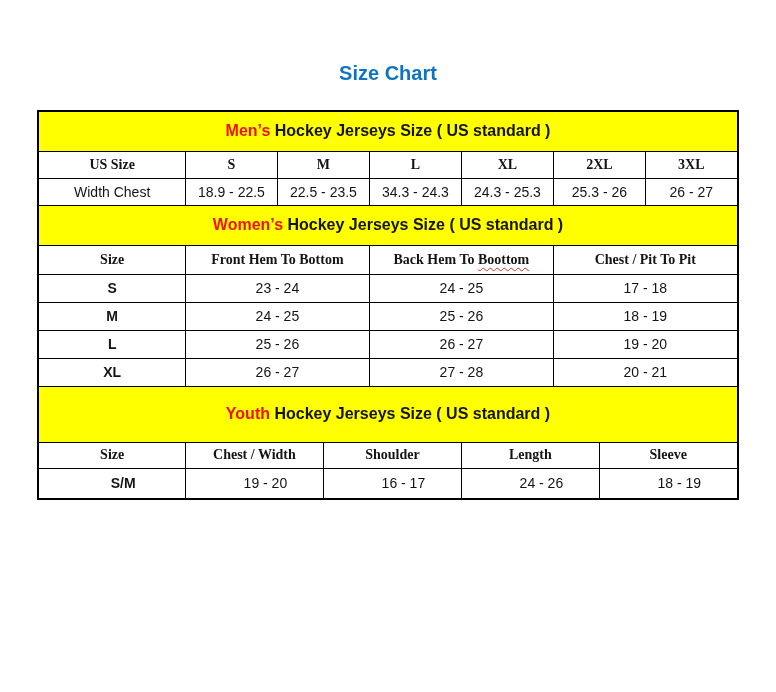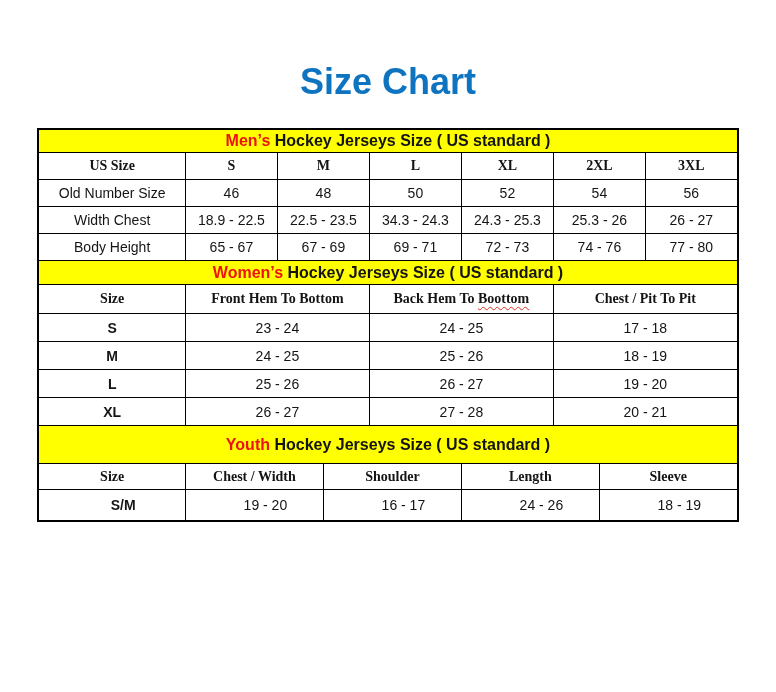--- a/index.html
+++ b/index.html
@@ -6,35 +6,35 @@
     --blue:#0e74c0; --red:#ee1111; --yellow:#ffff00; --line:#000000;
   }
   *{box-sizing:border-box;margin:0;padding:0;}
   html,body{background:#ffffff;}
   body{
     width:776px;height:692px;overflow:hidden;
     font-family:"Liberation Sans",sans-serif;color:#141414;
   }
   .page{padding-top:62px;}
   .title{
-    text-align:center;font-size:36px;font-weight:bold;color:var(--blue);
+    text-align:center;font-size:20px;font-weight:bold;color:var(--blue);
     letter-spacing:0px;margin-bottom:26px;line-height:1.1;
   }
   table.chart{
     width:700px;margin:0 auto;border-collapse:collapse;table-layout:fixed;
     border:2px solid var(--line);
   }
   td{
     border:1.5px solid var(--line);text-align:center;vertical-align:middle;
     font-size:14px;padding:1px 2px;overflow:hidden;white-space:nowrap;
   }
   tr.banner td{
-    background:var(--yellow);font-weight:bold;font-size:16px;height:24px;
+    background:var(--yellow);font-weight:bold;font-size:16px;height:40px;
   }
-  tr.banner-youth td{height:38px;}
+  tr.banner-youth td{height:56px;}
   .hl{color:var(--red);}
   tr.head td{font-weight:bold;font-family:Liberation Serif, serif;}
   tr.h27 td{height:27px;}
   tr.h28 td{height:28px;}
   tr.h29 td{height:29px;}
   tr.h26 td{height:26px;}
   tr.h31 td{height:31px;padding-left:24px;}
   td.size-label{font-weight:bold;}
   .sp-err{
     text-decoration-line:underline;
@@ -76,45 +76,27 @@
     <tr class="head h27">
       <td>US Size</td>
       <td colspan="2">S</td>
       <td colspan="2">M</td>
       <td colspan="2">L</td>
       <td colspan="2">XL</td>
       <td colspan="2">2XL</td>
       <td colspan="2">3XL</td>
     </tr>
     <tr class="h27">
-      <td>Old Number Size</td>
-      <td colspan="2">46</td>
-      <td colspan="2">48</td>
-      <td colspan="2">50</td>
-      <td colspan="2">52</td>
-      <td colspan="2">54</td>
-      <td colspan="2">56</td>
-    </tr>
-    <tr class="h27">
       <td>Width Chest</td>
       <td colspan="2">18.9 - 22.5</td>
       <td colspan="2">22.5 - 23.5</td>
       <td colspan="2">34.3 - 24.3</td>
       <td colspan="2">24.3 - 25.3</td>
       <td colspan="2">25.3 - 26</td>
       <td colspan="2">26 - 27</td>
-    </tr>
-    <tr class="h27">
-      <td>Body Height</td>
-      <td colspan="2">65 - 67</td>
-      <td colspan="2">67 - 69</td>
-      <td colspan="2">69 - 71</td>
-      <td colspan="2">72 - 73</td>
-      <td colspan="2">74 - 76</td>
-      <td colspan="2">77 - 80</td>
     </tr>
 
     <tr class="banner">
       <td colspan="13"><span class="hl">Women’s</span><span> Hockey Jerseys Size ( US standard )</span></td>
     </tr>
     <tr class="head h29">
       <td>Size</td>
       <td colspan="4">Front Hem To Bottom</td>
       <td colspan="4"><span>Back Hem To </span><span class="sp-err">Boottom</span></td>
       <td colspan="4">Chest / Pit To Pit</td>

